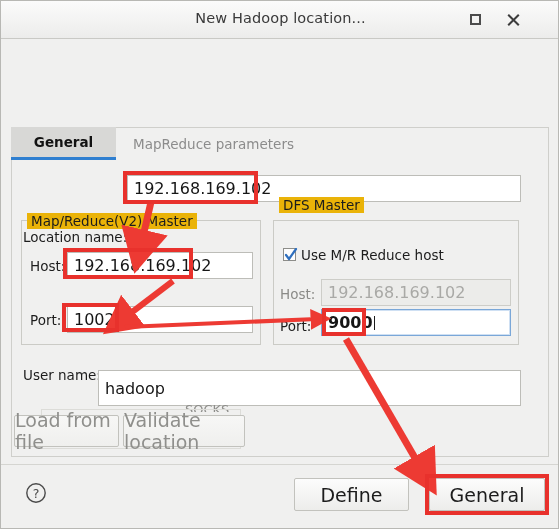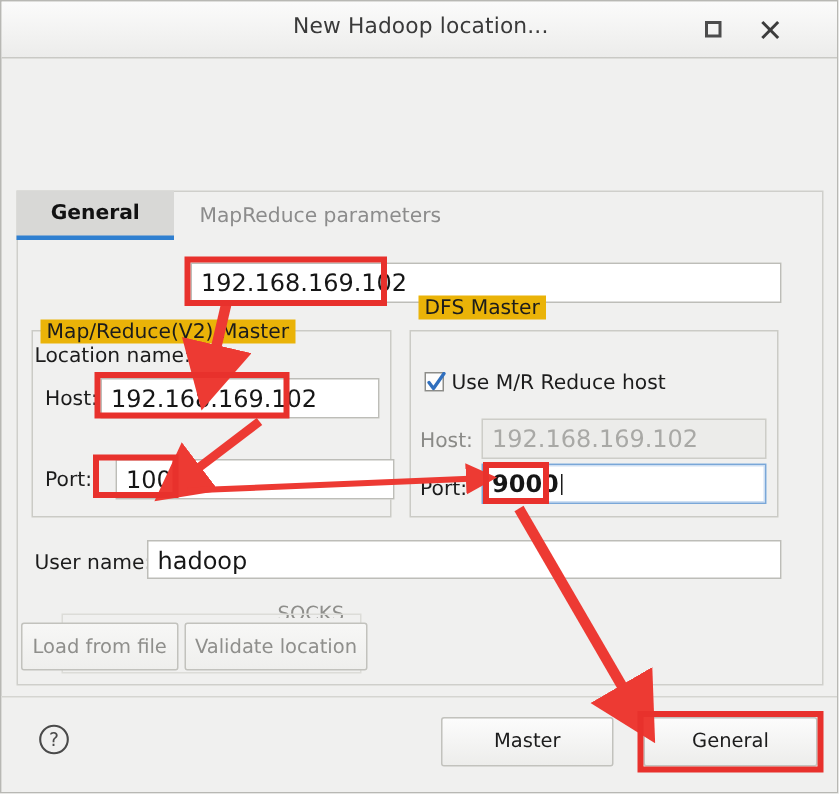--- a/index.html
+++ b/index.html
@@ -83,21 +83,21 @@
   .socks-ghost{
     position:absolute;left:148px;top:402px;font-size:13px;color:#8e8e8b;
     height:9px;overflow:hidden;line-height:13px;margin-left:36px;
   }
 
   
   .gbtn{
     position:absolute;box-sizing:border-box;
     background:linear-gradient(to bottom,#fcfcfc,#ededeb);
     border:1px solid #c2c2bd;border-radius:2px;
-    font-size:13px;color:#1c1c1c;
+    font-size:19px;color:#1c1c1c;
     display:flex;align-items:center;justify-content:center;cursor:default;
   }
   .gbtn.muted{color:#8f8f8c;background:linear-gradient(to bottom,#f7f7f6,#efefed);}
 
   
   .footer{
     position:absolute;left:0;top:463px;width:559px;height:66px;
     background:#f0f0ef;border-top:1px solid #d5d5d1;box-sizing:border-box;
   }
   .help-icon{position:absolute;left:24px;top:481px;width:22px;height:22px;}
@@ -141,21 +141,21 @@
 
   <div class="group" style="left:20px;top:219px;width:240px;height:125px;"></div>
   <div class="group-label" style="left:26px;top:212px;">Map/Reduce(V2) Master</div>
 
   <div class="lbl" style="left:29px;top:257px;">Host:</div>
   <div class="fld" style="left:66px;top:251px;width:186px;height:27px;">
     <span>192.168.169.102</span>
   </div>
 
   <div class="lbl" style="left:29px;top:311px;">Port:</div>
-  <div class="fld" style="left:66px;top:305px;width:186px;height:27px;margin-left:10px;">
+  <div class="fld" style="left:66px;top:305px;width:186px;height:27px;">
     <span>10020</span>
   </div>
 
   <div class="group" style="left:272px;top:219px;width:246px;height:125px;"></div>
   <div class="group-label" style="left:278px;top:196px;">DFS Master</div>
 
   <div class="cbox" style="left:282px;top:247px;">
     <svg width="14" height="14" viewBox="0 0 14 14" aria-hidden="true">
       <path d="M2,7 L5,11 L12,1" stroke="#2f6fbe" stroke-width="2.2" fill="none" stroke-linecap="round" stroke-linejoin="round"></path>
     </svg>
@@ -167,41 +167,41 @@
     <span>192.168.169.102</span>
   </div>
 
   <div class="lbl" style="left:279px;top:317px;">Port:</div>
   <div class="fld focused" style="left:320px;top:308px;width:190px;height:27px;font-weight:bold;">
     <span>9000</span>
       <span class="caret"></span>
   </div>
 
   <div class="lbl" style="left:22px;top:366px;">User name:</div>
-  <div class="fld" style="left:97px;top:359px;width:423px;height:26px;">
+  <div class="fld" style="left:97px;top:369px;width:423px;height:36px;">
     <span>hadoop</span>
   </div>
 
   <div class="socks-ghost">SOCKS</div>
   <div class="group" style="left:40px;top:408px;width:200px;height:40px;border-color:#dcdcd8;"></div>
 
   <div class="gbtn muted" style="left:13px;top:414px;width:105px;height:32px;">
     <span>Load from file</span>
   </div>
   <div class="gbtn muted" style="left:122px;top:414px;width:122px;height:32px;">
     <span>Validate location</span>
   </div>
 
   <div class="footer"></div>
   <svg class="help-icon" viewBox="0 0 22 22">
     <circle cx="11" cy="11" r="9.2" fill="none" stroke="#4a4a4a" stroke-width="1.4"></circle>
     <text x="11" y="15.6" text-anchor="middle" font-family="DejaVu Sans, sans-serif" font-size="12.5" fill="#4a4a4a">?</text>
   </svg>
   <div class="gbtn" style="left:293px;top:477px;width:115px;height:33px;">
-    <span>Master</span>
+    <span>Define</span>
   </div>
   <div class="gbtn" style="left:428px;top:477px;width:116px;height:33px;">
     <span>General</span>
   </div>
 
   <svg id="anno" viewBox="0 0 559 529">
     <defs>
       <marker id="ah" markerWidth="9" markerHeight="9" refX="2.2" refY="3.4" orient="auto" markerUnits="strokeWidth">
         <path d="M0,0 L0,6.8 L6.4,3.4 z" fill="#ed3a33"></path>
       </marker>

